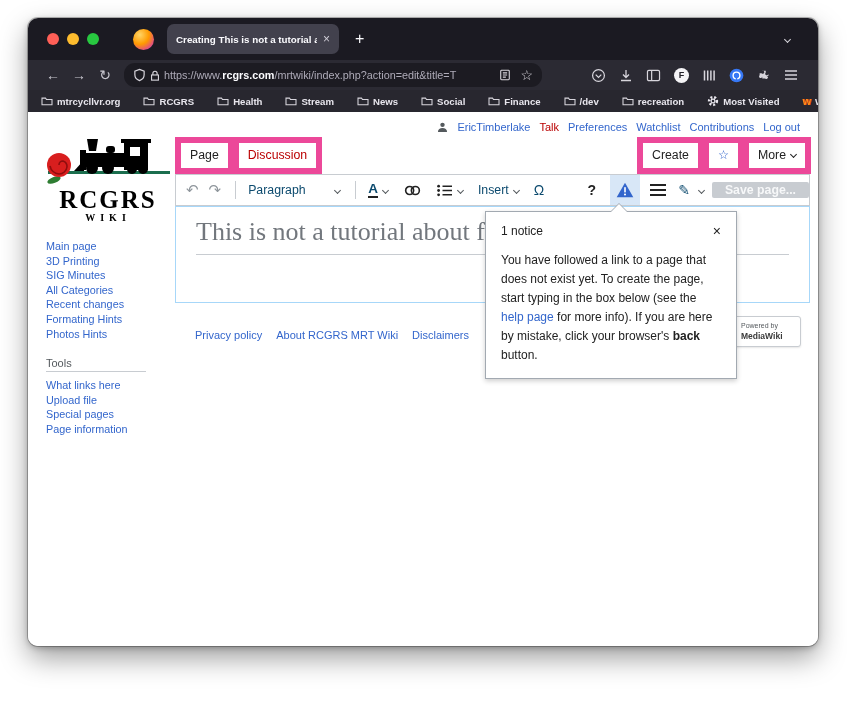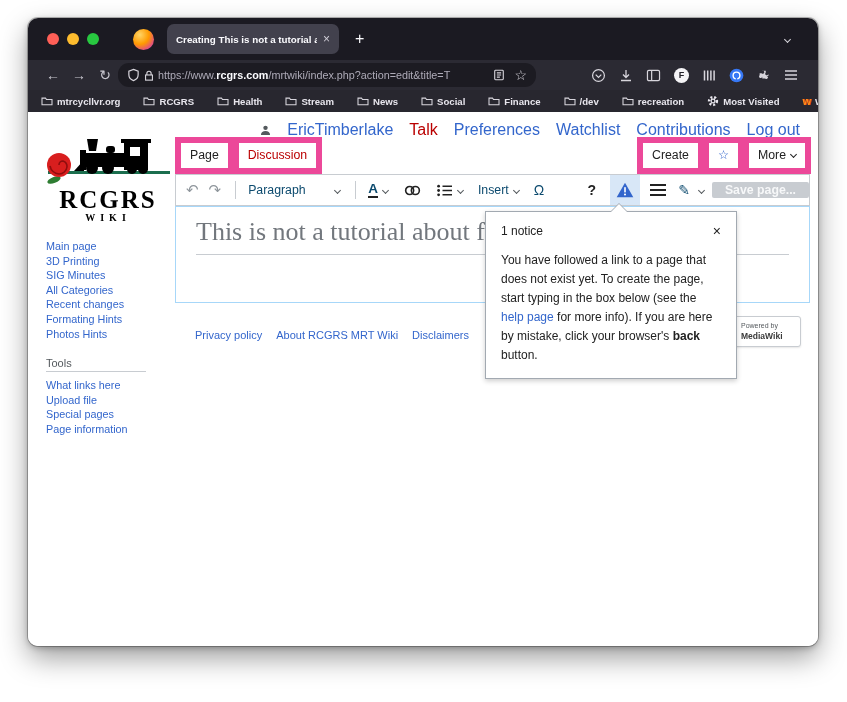--- a/index.html
+++ b/index.html
@@ -19,38 +19,38 @@
   .btab { margin-left:13px; width:172px; height:30px; background:#42414d; border-radius:7px;
     display:flex; align-items:center; padding:0 9px; color:#fbfbfe; font-size:9.8px; }
   .btab-title { flex:1; overflow:hidden; white-space:nowrap; font-weight:bold; }
   .btab-close { color:#cfcdd6; font-size:12px; margin-left:6px; }
   .newtab { color:#fbfbfe; font-size:16px; margin-left:16px; font-weight:300; }
   .tabs-chev { margin-left:auto; margin-right:28px; color:#d7d5dc; }
   .chev { display:inline-block; width:5px; height:5px; border-right:1.5px solid currentColor;
     border-bottom:1.5px solid currentColor; transform:rotate(45deg); vertical-align:2px; margin-left:5px; }
   .navbar { height:30px; background:#2b2a33; display:flex; align-items:center; padding:0 12px; }
   .nav-btn { color:#c9c7d0; font-size:14px; width:26px; text-align:center; }
-  .urlbar { width:418px; height:24px; background:#1c1b22; border-radius:11px;
+  .urlbar { width:418px; margin-left:6px; height:24px; background:#1c1b22; border-radius:11px;
     display:flex; align-items:center; padding:0 9px; gap:3px; }
   .url-text { font-size:10.8px; color:#aeabb8; white-space:nowrap; overflow:hidden; flex:1; }
   .url-text b { color:#fbfbfe; }
   .url-right { display:flex; gap:9px; align-items:center; }
   .nav-icons { margin-left:auto; display:flex; gap:13px; align-items:center; margin-right:8px; }
   .f-circle { width:15px; height:15px; border-radius:50%; background:#f5f4f7; color:#23222a;
     font-size:9px; font-weight:bold; display:flex; align-items:center; justify-content:center; }
   .icon-glyph { color:#d7d5dc; font-size:14px; }
   .bmbar { height:22px; background:#28272f; display:flex; align-items:center; padding:0 13px;
     font-size:9.6px; color:#e8e6ed; font-weight:bold;gap:8px; }
   .bm-item { display:flex; align-items:center; gap:4px; margin-right:15px; white-space:nowrap; }
   .bm-spacer { flex:1; }
   .bm-chevs { color:#d7d5dc; font-size:11px; margin-right:15px; }
   .wm-w { color:#ff8c1a; font-weight:bold; font-size:11px; text-shadow:1px 0 #e04416; }
   
   .content { position:relative; height:534px; background:#fff; font-size:12px; color:#222; }
-  .personal { position:absolute; top:9px; right:18px; display:flex; gap:16px; align-items:center; font-size:16px; }
+  .personal { position:absolute; top:9px; right:18px; display:flex; gap:9px; align-items:center; font-size:11px; }
   .personal a { text-decoration:none; }
   .blue { color:#36c; } .redlink { color:#ba0000; }
   
   .sidebar { position:absolute; left:0; top:0; width:147px; }
   .logo-box { margin:22px 0 0 18px; width:124px; text-align:center; }
   .logo-title { font-family:"Liberation Serif", serif; font-weight:bold; font-size:25px;
     letter-spacing:2px; color:#000; line-height:1; margin-top:-2px; }
   .logo-sub { font-family:"Liberation Serif", serif; font-weight:bold; font-size:10px; letter-spacing:5px; color:#000; }
   .side-list { list-style:none; margin:16px 0 0 18px; font-size:10.8px; line-height:14.6px; }
   .side-list li { color:#36c; cursor:pointer; }

